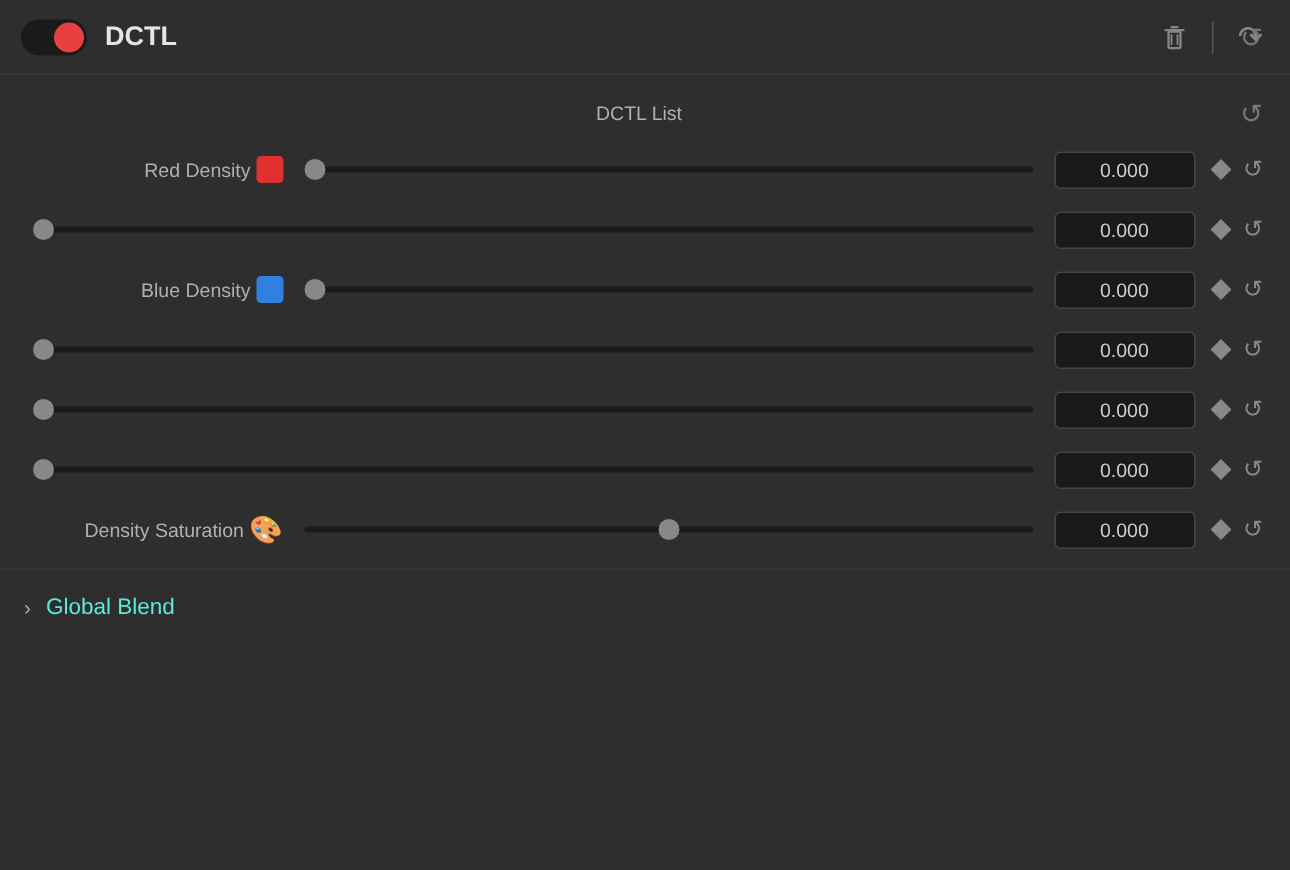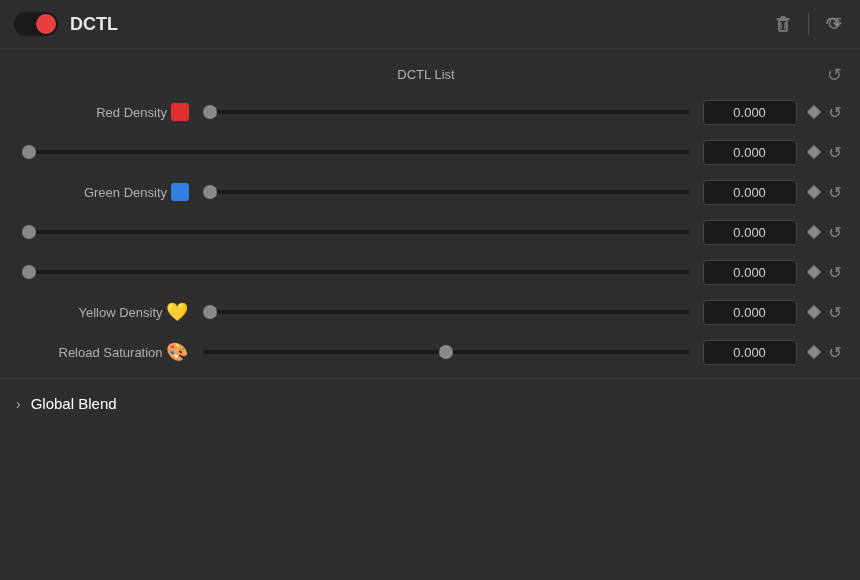--- a/index.html
+++ b/index.html
@@ -230,21 +230,21 @@
       padding: 10px 16px;
       cursor: pointer;
     }
     .chevron-icon {
       color: #aaa;
       font-size: 14px;
       margin-right: 10px;
     }
     .global-blend-label {
       font-size: 15px;
-      color: #ffffff;
+      color: #5eead4;
       font-weight: 500;
     }
   </style>
 </head>
 <body>
 
 <div class="panel">
 
   <div class="header" style="position:relative;">
     <div class="toggle-switch">
@@ -299,21 +299,21 @@
           <input type="text" class="value-box" value="0.000" style="">
           <button class="diamond-btn">
             <svg width="14" height="14" viewBox="0 0 14 14">
               <polygon points="7,0 14,7 7,14 0,7" fill="#888"></polygon>
             </svg>
           </button>
           <button class="reset-btn">↺</button>
         </div>
         <div class="slider-row">
           <div class="slider-label">
-            <span>Green Density</span>
+            <span>Blue Density</span>
             <span class="color-swatch" style="background: rgb(48, 128, 224);"></span>
           </div>
           <div class="slider-track-container">
             <input type="range" min="0" max="100" value="0" style="">
           </div>
           <input type="text" class="value-box" value="0.000" style="">
           <button class="diamond-btn">
             <svg width="14" height="14" viewBox="0 0 14 14">
               <polygon points="7,0 14,7 7,14 0,7" fill="#888"></polygon>
             </svg>
@@ -338,38 +338,34 @@
           </div>
           <input type="text" class="value-box" value="0.000" style="">
           <button class="diamond-btn">
             <svg width="14" height="14" viewBox="0 0 14 14">
               <polygon points="7,0 14,7 7,14 0,7" fill="#888"></polygon>
             </svg>
           </button>
           <button class="reset-btn">↺</button>
         </div>
         <div class="slider-row">
+          <div class="slider-track-container">
+            <input type="range" min="0" max="100" value="0" style="">
+          </div>
+          <input type="text" class="value-box" value="0.000" style="">
+          <button class="diamond-btn">
+            <svg width="14" height="14" viewBox="0 0 14 14">
+              <polygon points="7,0 14,7 7,14 0,7" fill="#888"></polygon>
+            </svg>
+          </button>
+          <button class="reset-btn">↺</button>
+        </div>
+        <div class="slider-row">
           <div class="slider-label">
-            <span>Yellow Density</span>
-            <span class="emoji-icon">💛</span>
-          </div>
-          <div class="slider-track-container">
-            <input type="range" min="0" max="100" value="0" style="">
-          </div>
-          <input type="text" class="value-box" value="0.000" style="">
-          <button class="diamond-btn">
-            <svg width="14" height="14" viewBox="0 0 14 14">
-              <polygon points="7,0 14,7 7,14 0,7" fill="#888"></polygon>
-            </svg>
-          </button>
-          <button class="reset-btn">↺</button>
-        </div>
-        <div class="slider-row">
-          <div class="slider-label">
-            <span>Reload Saturation</span>
+            <span>Density Saturation</span>
             <span class="emoji-icon">🎨</span>
           </div>
           <div class="slider-track-container">
             <input type="range" min="0" max="100" value="50" style="">
           </div>
           <input type="text" class="value-box" value="0.000" style="">
           <button class="diamond-btn">
             <svg width="14" height="14" viewBox="0 0 14 14">
               <polygon points="7,0 14,7 7,14 0,7" fill="#888"></polygon>
             </svg>

